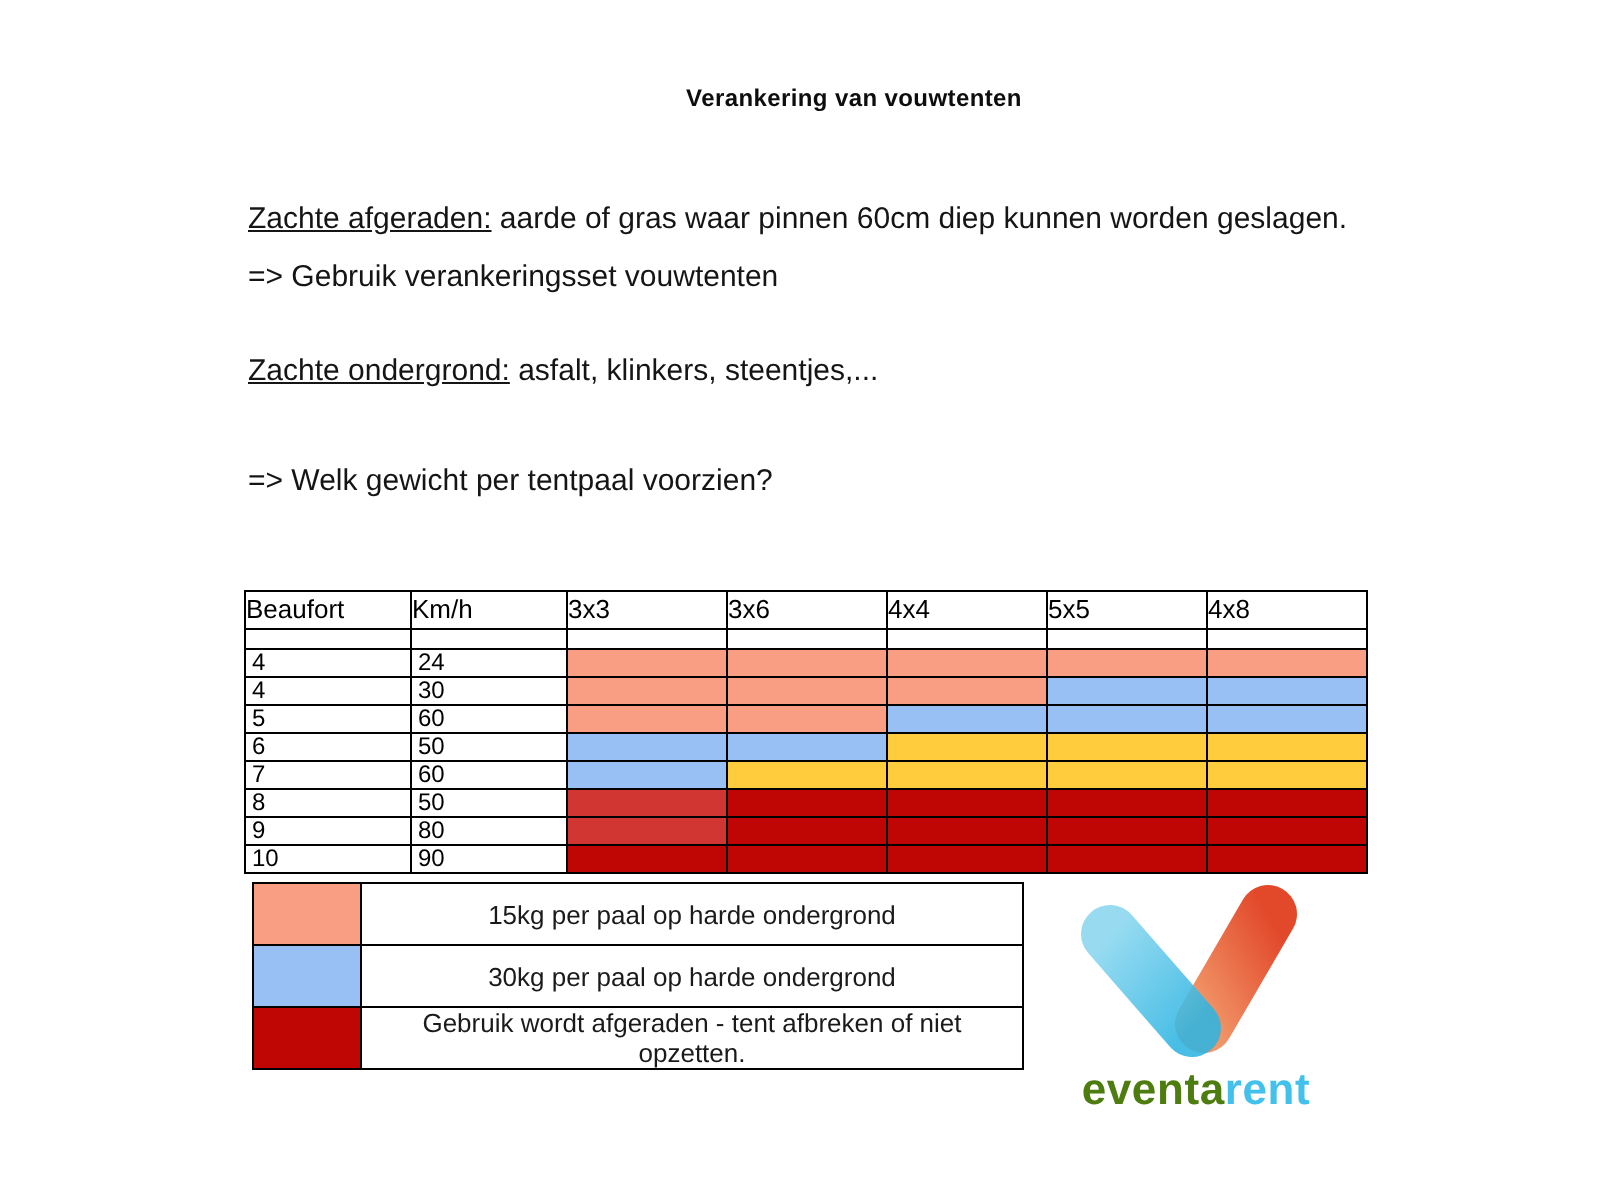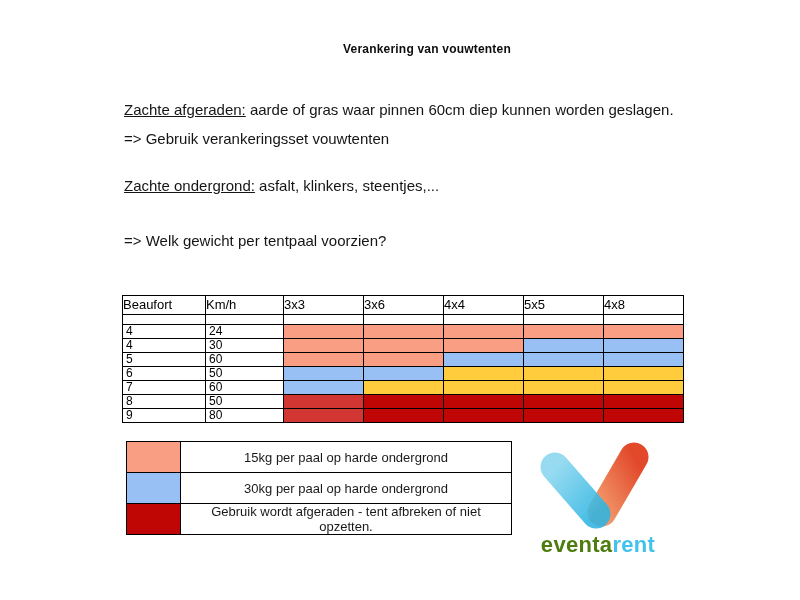--- a/index.html
+++ b/index.html
@@ -145,20 +145,29 @@
           <td style="background: rgb(210, 54, 50);"></td>
           <td style="background: rgb(192, 5, 5);"></td>
           <td style="background: rgb(192, 5, 5);"></td>
           <td style="background: rgb(192, 5, 5);"></td>
           <td style="background: rgb(192, 5, 5);"></td>
         </tr>
         <tr>
           <td class="num">9</td>
           <td class="num">80</td>
           <td style="background: rgb(210, 54, 50);"></td>
+          <td style="background: rgb(192, 5, 5);"></td>
+          <td style="background: rgb(192, 5, 5);"></td>
+          <td style="background: rgb(192, 5, 5);"></td>
+          <td style="background: rgb(192, 5, 5);"></td>
+        </tr>
+        <tr>
+          <td class="num">10</td>
+          <td class="num">90</td>
+          <td style="background: rgb(192, 5, 5);"></td>
           <td style="background: rgb(192, 5, 5);"></td>
           <td style="background: rgb(192, 5, 5);"></td>
           <td style="background: rgb(192, 5, 5);"></td>
           <td style="background: rgb(192, 5, 5);"></td>
         </tr>
       </tbody>
   </table>
 
   <table class="legend">
     <tbody>

